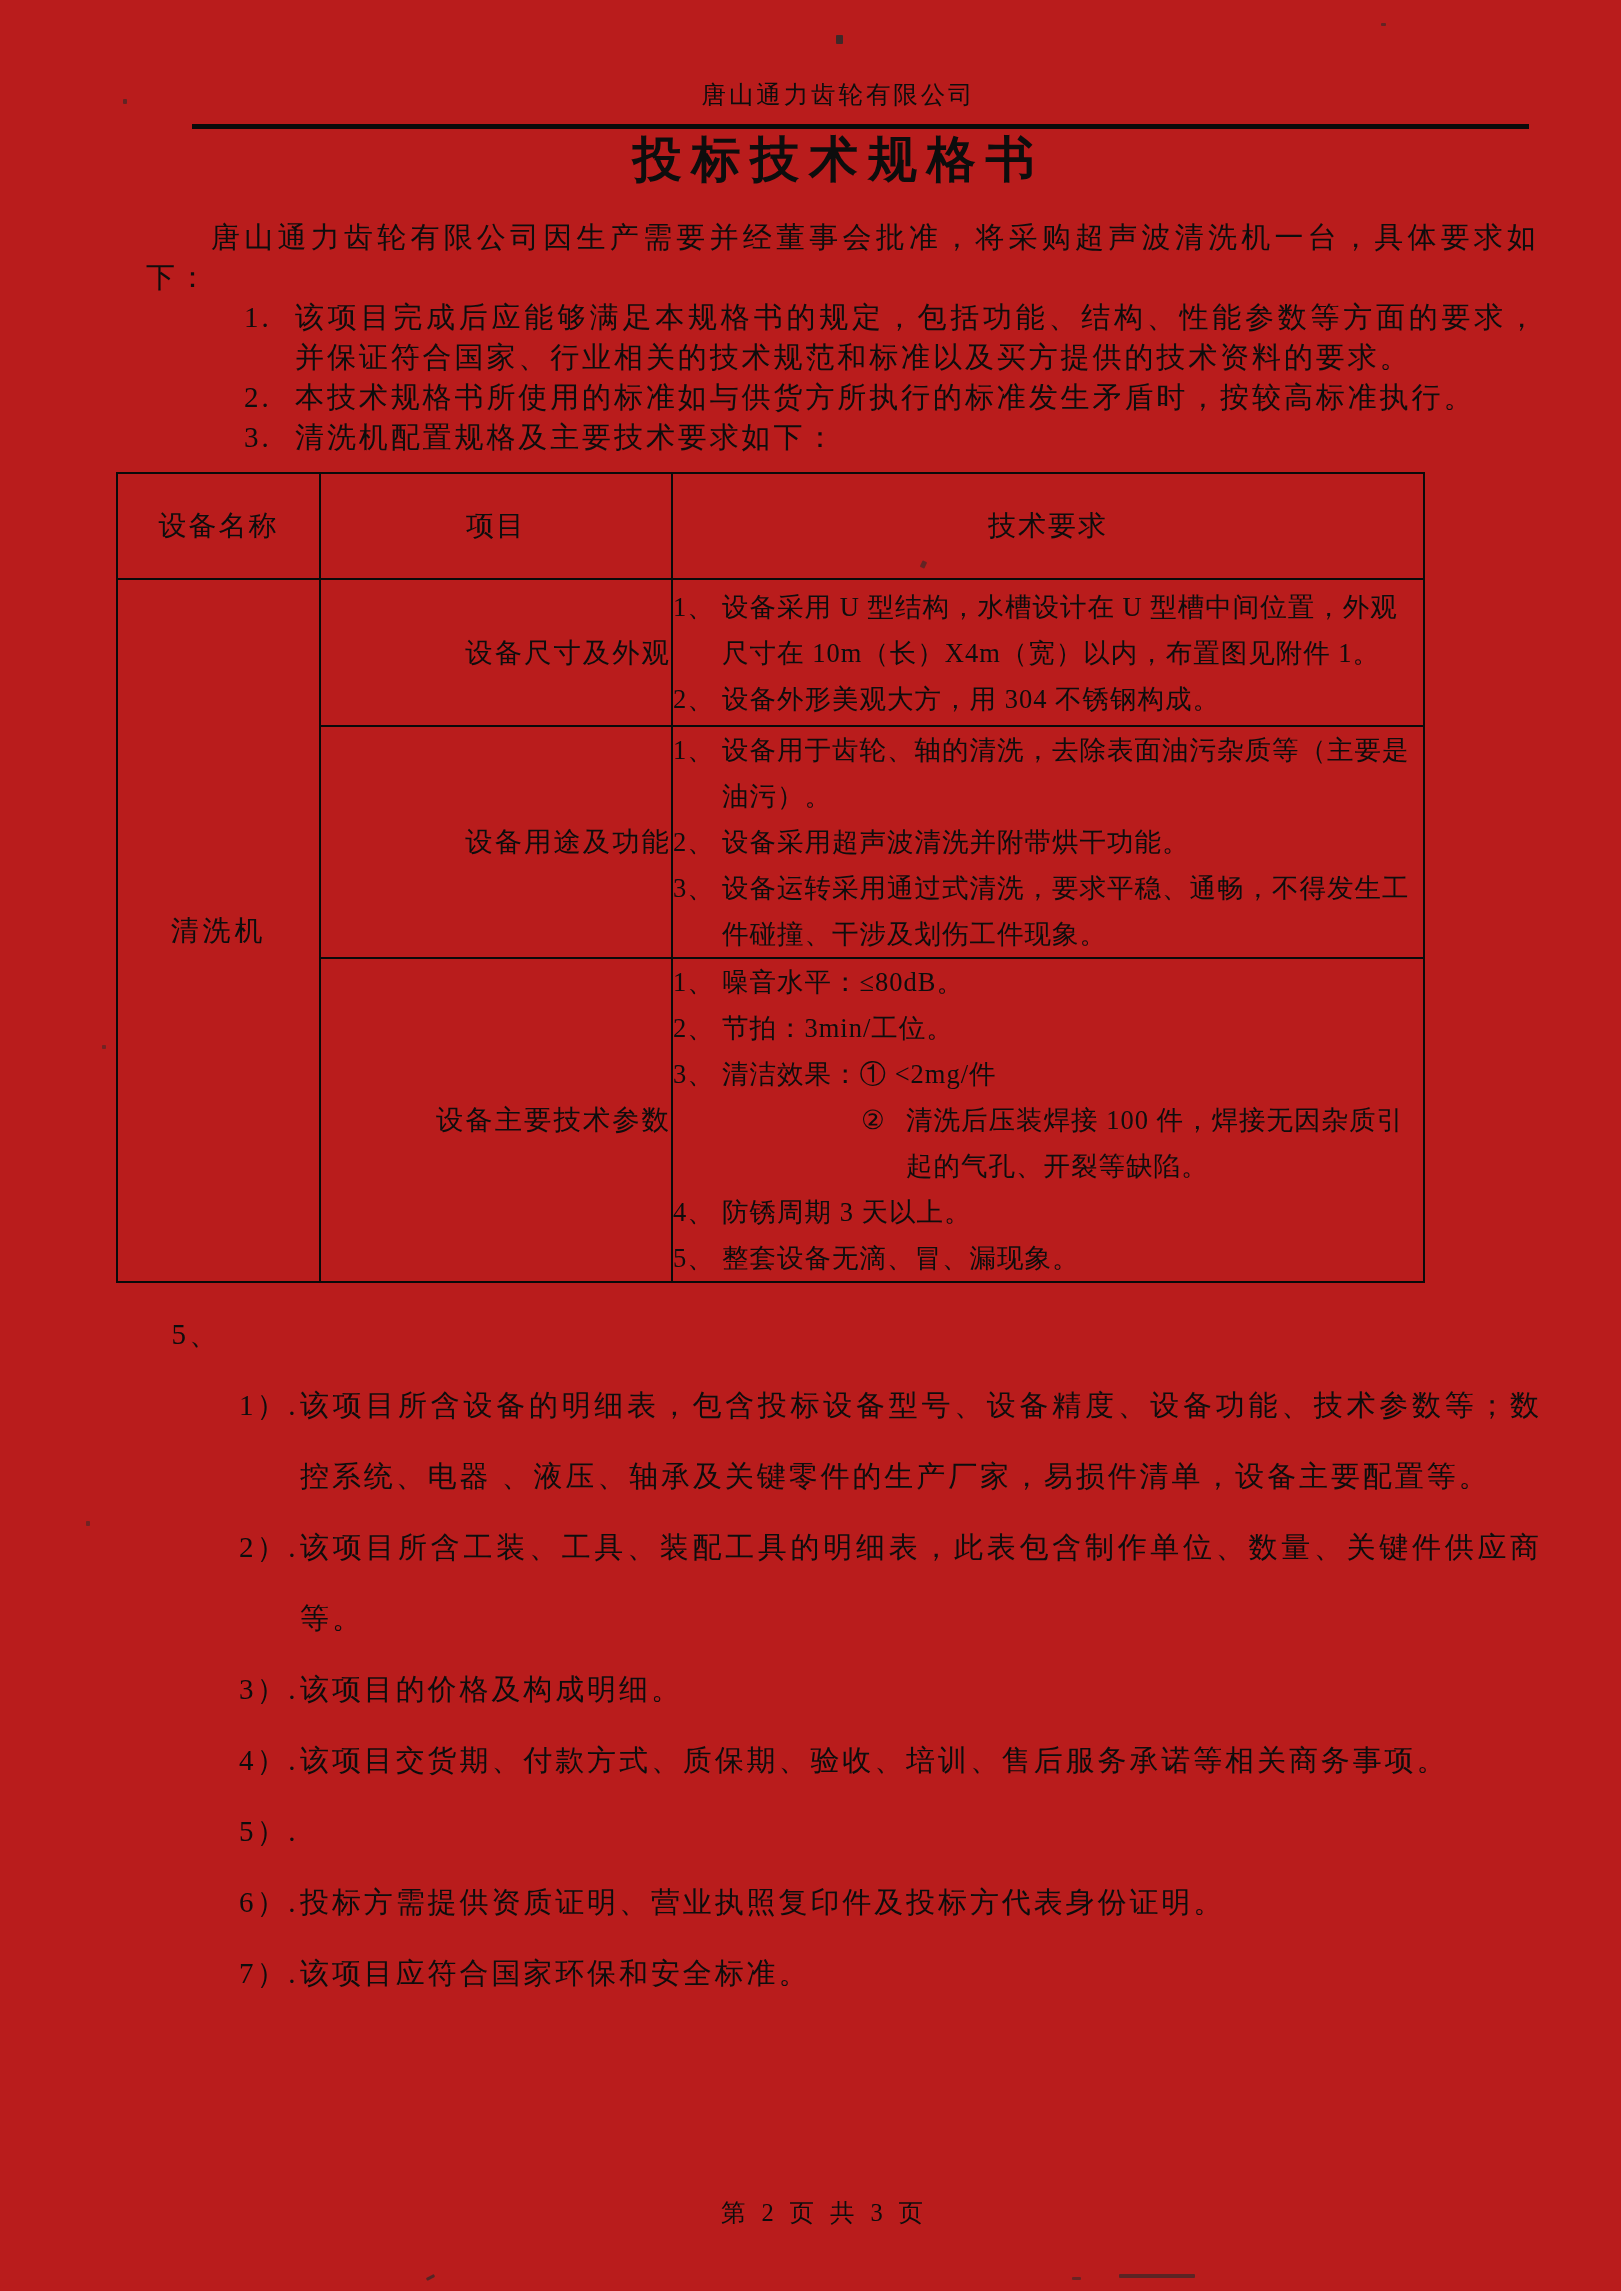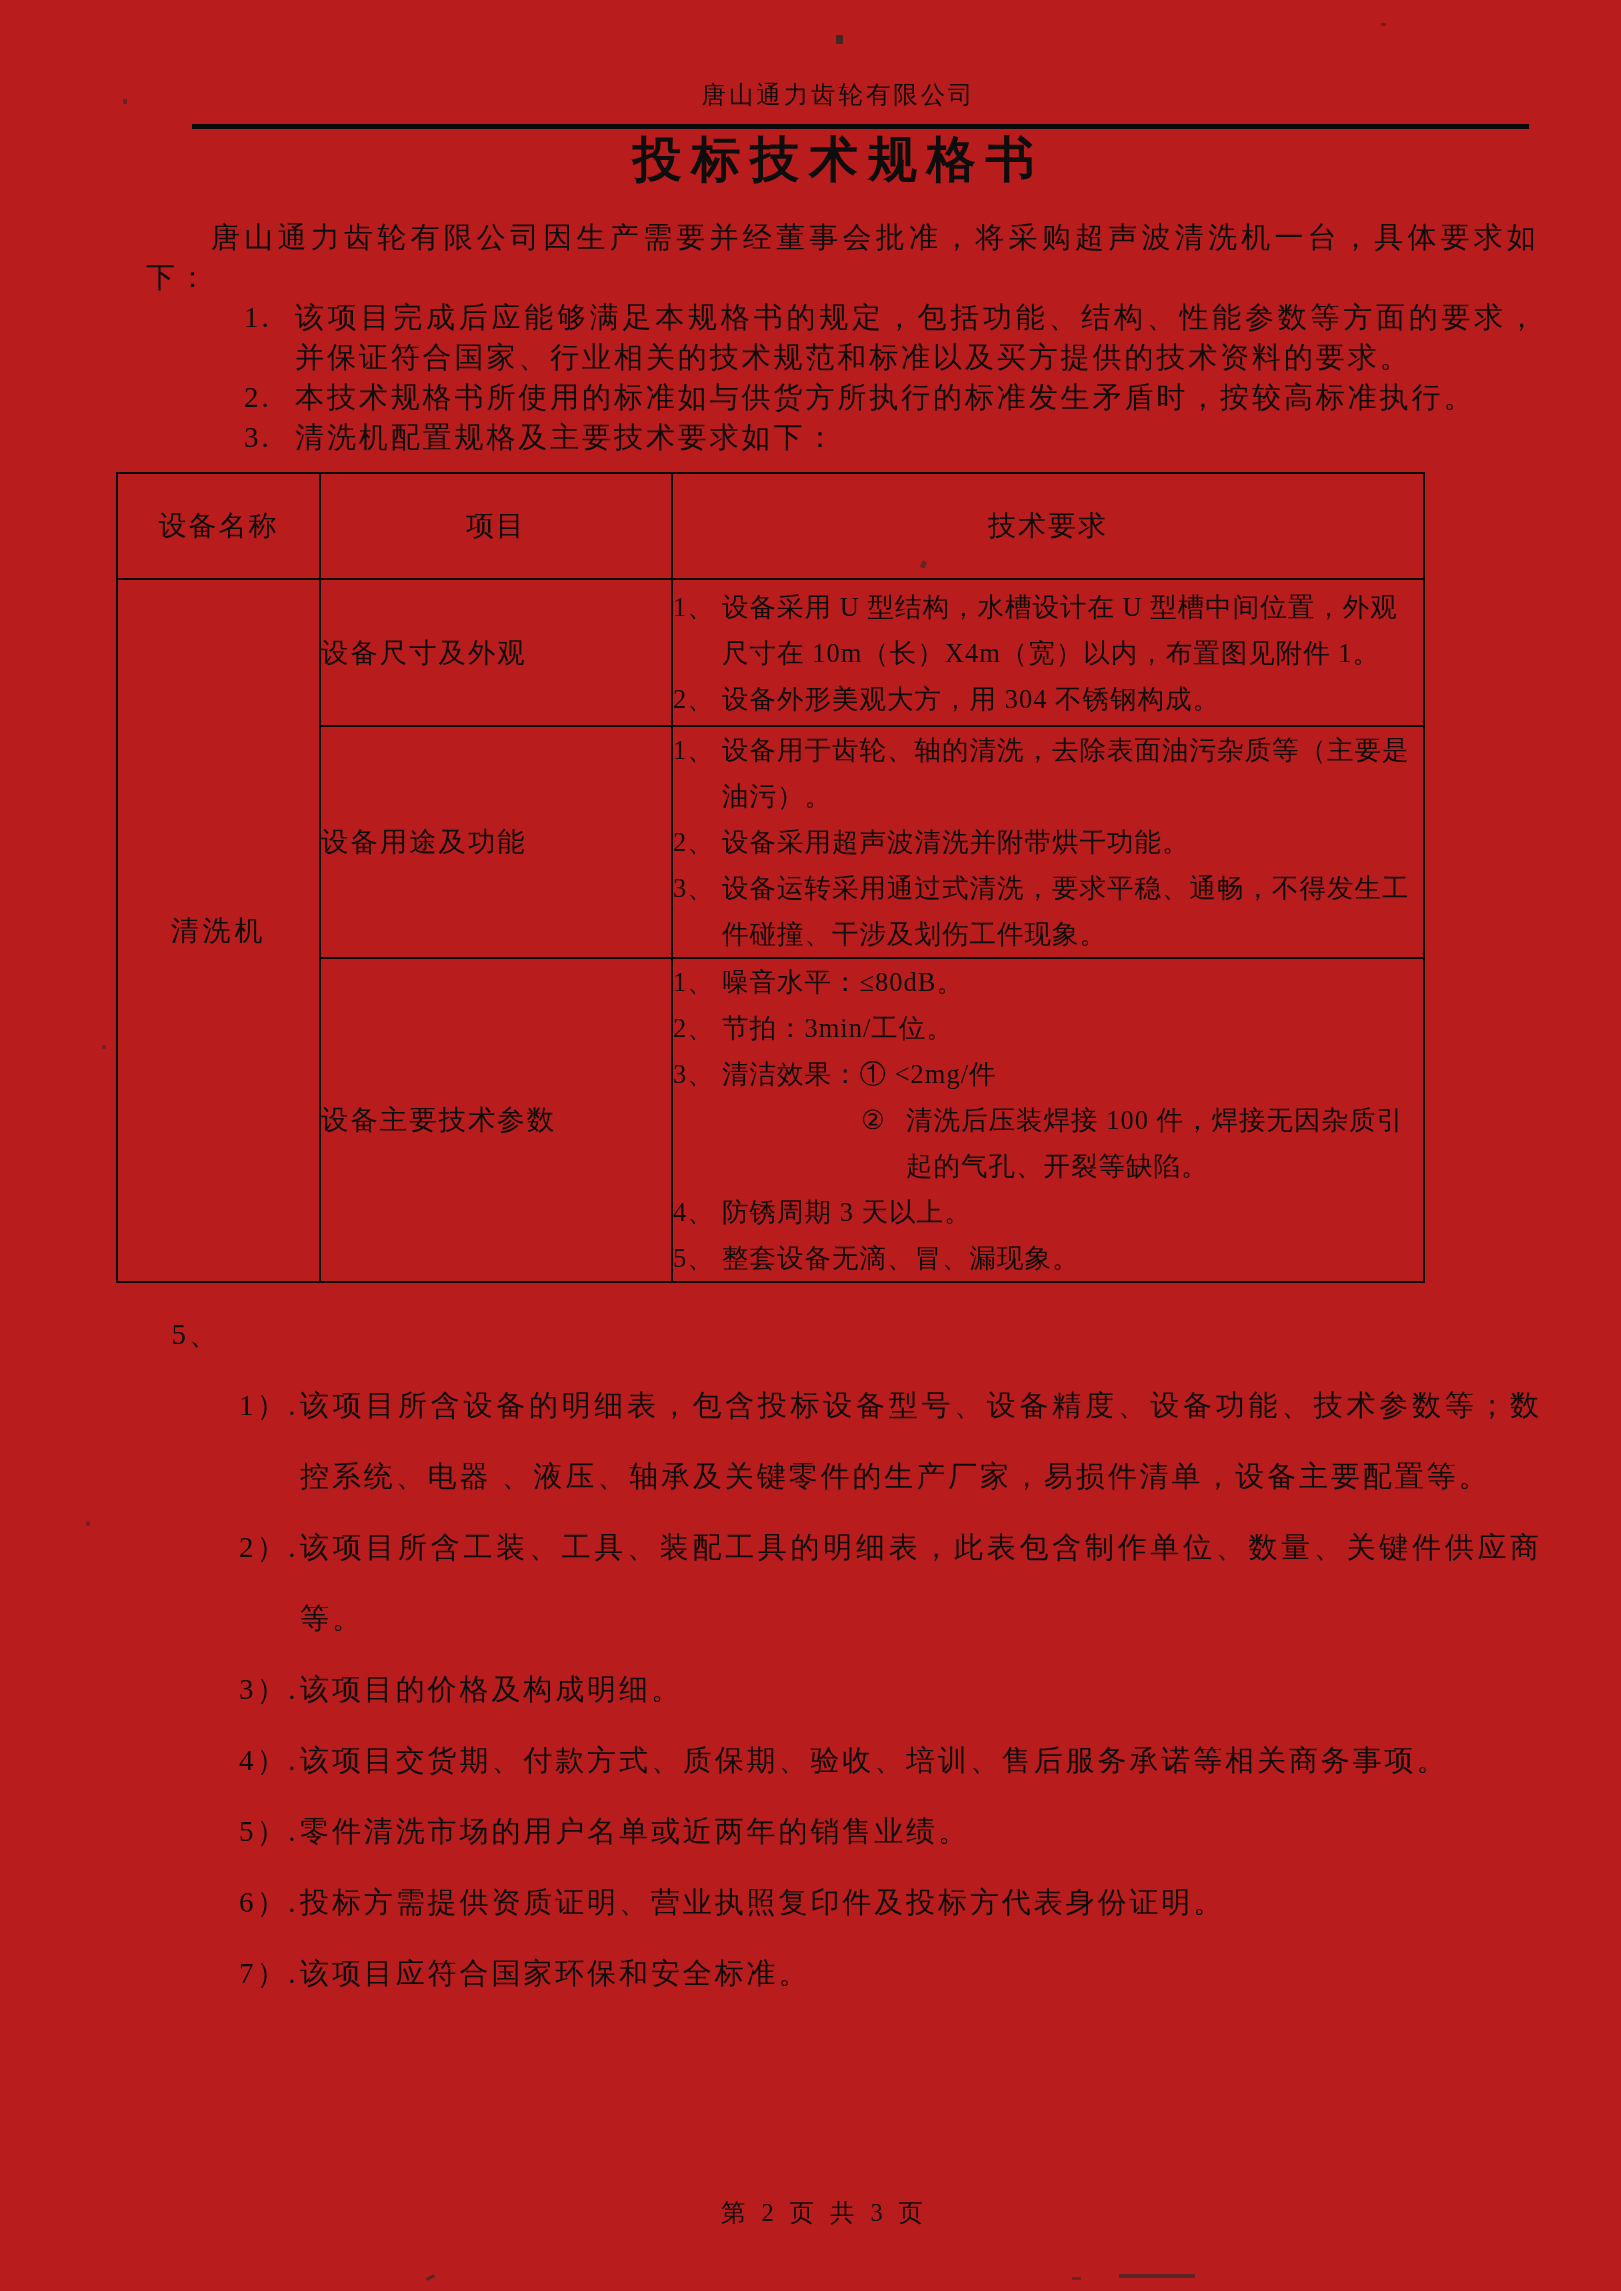--- a/index.html
+++ b/index.html
@@ -32,21 +32,21 @@
     border-collapse:collapse;table-layout:fixed;
     margin:15.7px 0 0 88px;width:1307px;
     font-size:26.5px;letter-spacing:1px;
   }
   .spec-table th,.spec-table td{border:2.9px solid #0a0a0a;font-weight:normal;padding:0;}
   .head-row{height:106px;}
   .head-row th{font-size:28px;text-align:center;letter-spacing:2px;}
   .col-device{width:203px}.col-item{width:352px}.col-req{width:752px}
   tr.r1{height:147px}tr.r2{height:220px}tr.r3{height:294px}
   .device-cell{text-align:center;font-size:28px;letter-spacing:3.9px;vertical-align:middle;}
-  .item-cell{text-align:left;font-size:27.4px;letter-spacing:2px;vertical-align:middle;}
+  .item-cell{text-align:right;font-size:27.4px;letter-spacing:2px;vertical-align:middle;}
   .req-cell{padding:7.8px 11.8px 7.8px 15.7px;line-height:46px;vertical-align:middle;text-align:left;}
   .req{display:flex;}
   .req .rnum{flex:none;width:49px;}
   .req .rtext{flex:1;}
   .req.deep{margin-left:188px;}
   .req.deep .rnum{width:45px;}
   
   .content2{
     margin:15.7px 107px 0 118px;
     font-size:29px;line-height:71px;letter-spacing:2.9px;
@@ -182,21 +182,20 @@
     <div class="sub-item">
       <span class="marker">3）.</span>
       <span class="text">该项目的价格及构成明细。</span>
     </div>
     <div class="sub-item">
       <span class="marker">4）.</span>
       <span class="text">该项目交货期、付款方式、质保期、验收、培训、售后服务承诺等相关商务事项。</span>
     </div>
     <div class="sub-item">
       <span class="marker">5）.</span>
-      <span class="text">零件清洗市场的用户名单或近两年的销售业绩。</span>
     </div>
     <div class="sub-item">
       <span class="marker">6）.</span>
       <span class="text">投标方需提供资质证明、营业执照复印件及投标方代表身份证明。</span>
     </div>
     <div class="sub-item">
       <span class="marker">7）.</span>
       <span class="text">该项目应符合国家环保和安全标准。</span>
     </div>
   </div>

